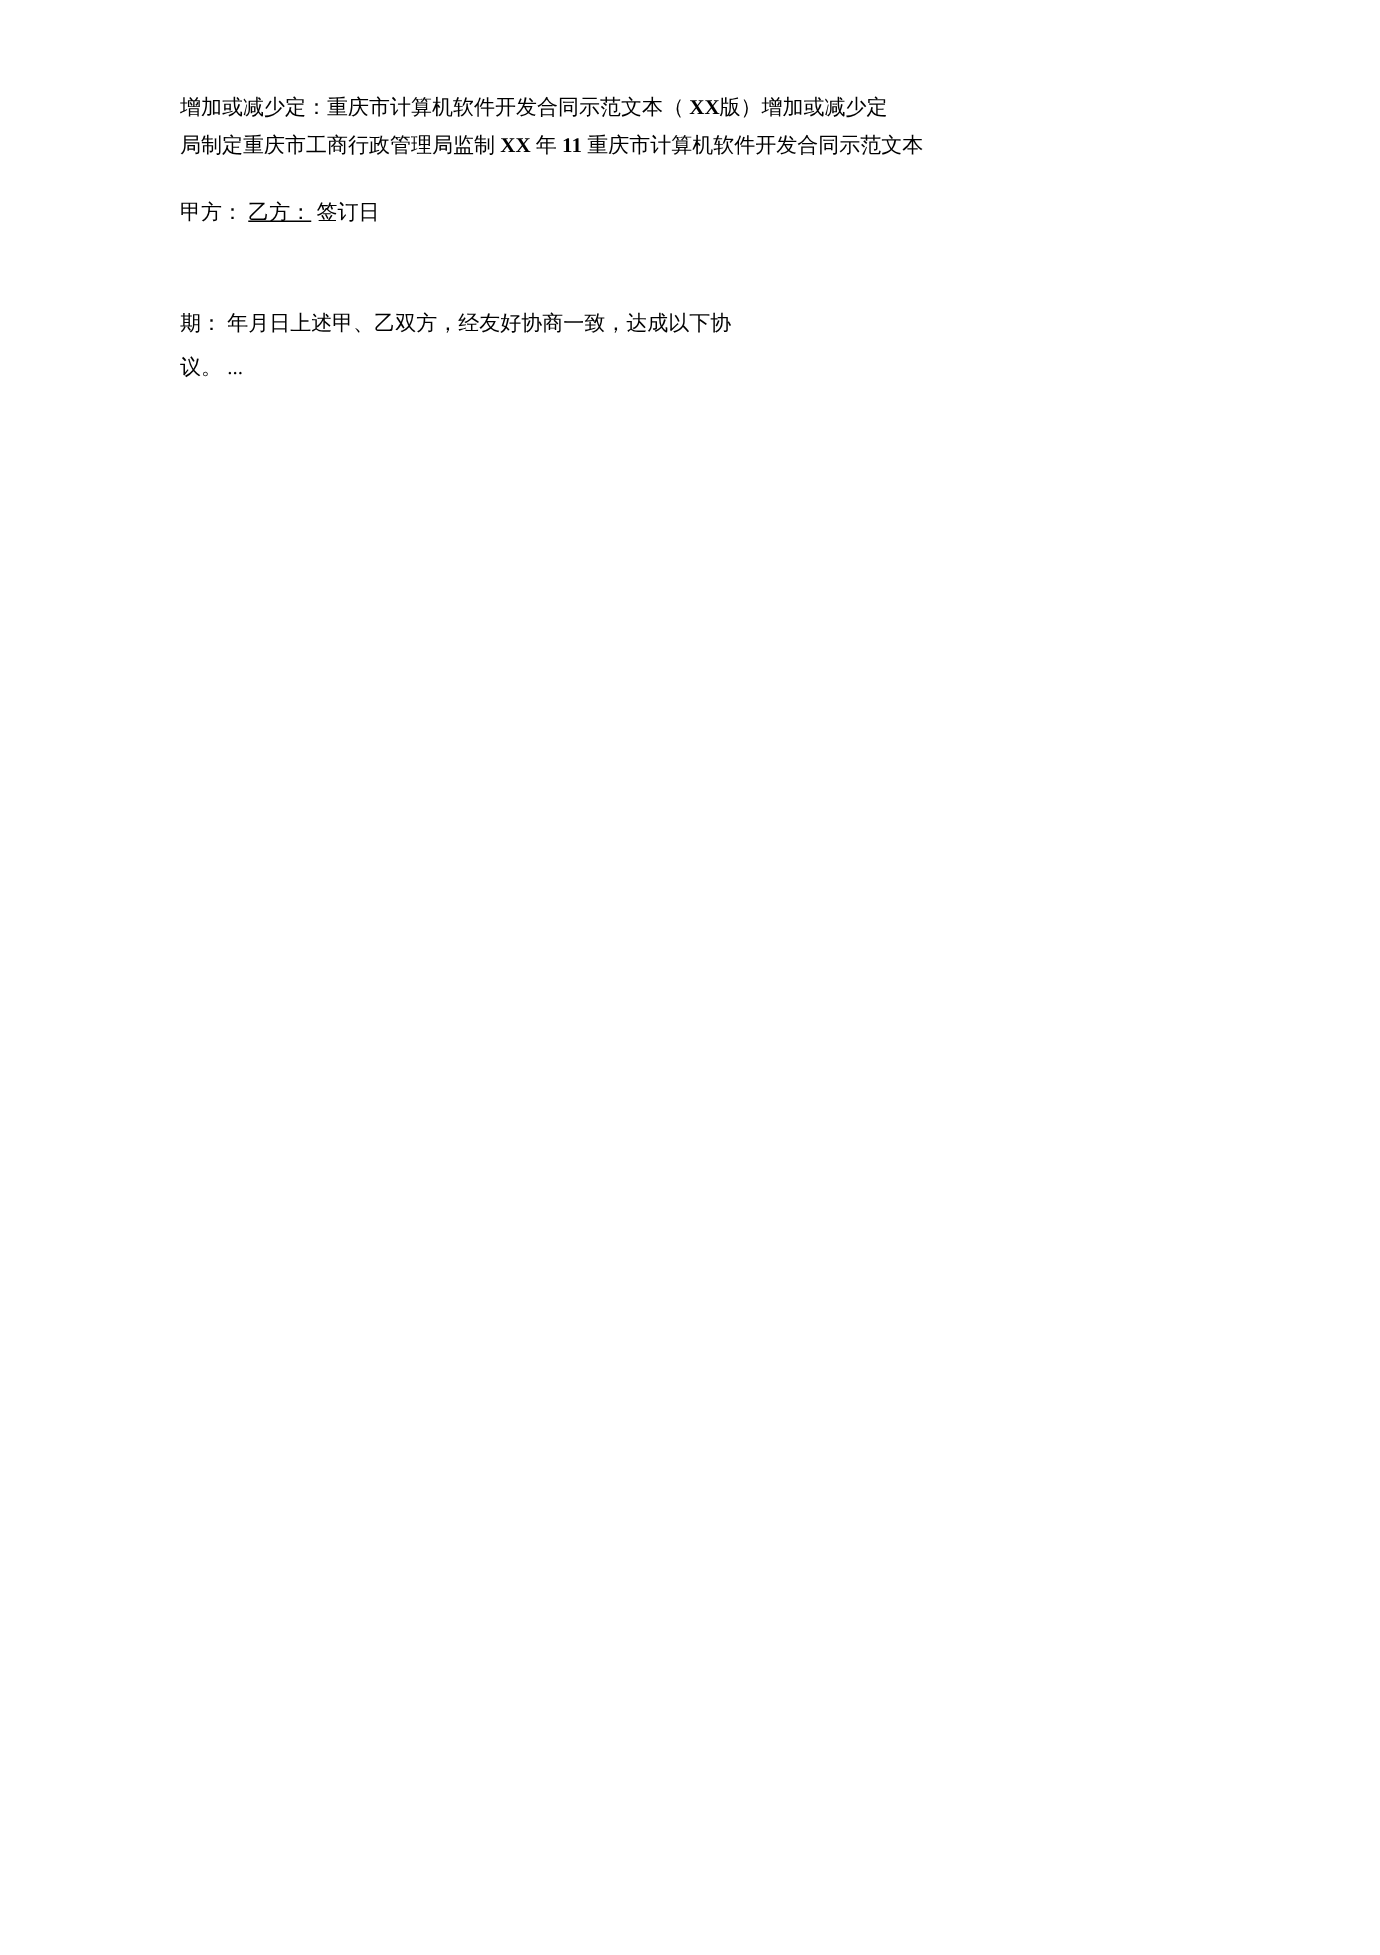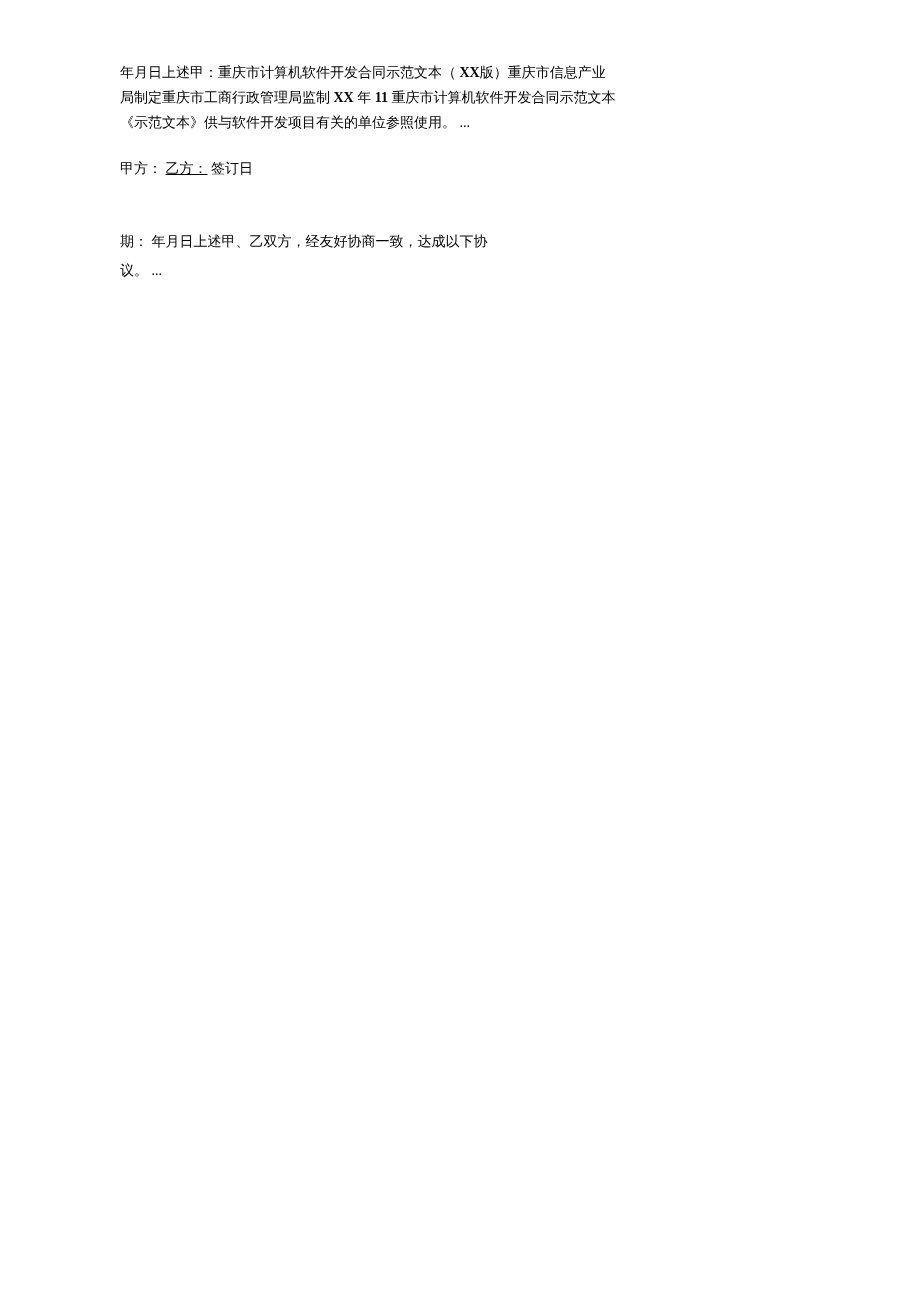--- a/index.html
+++ b/index.html
@@ -56,23 +56,22 @@
       line-height: 1.8;
     }
   </style>
 </head>
 <body>
 
 <div class="page-container">
 
 
   <div class="paragraph">
-    <span>年月日上述甲：重庆市计算机软件开发合同示范文本（</span><span class="bold"> XX</span><span>版）重庆市信息产业</span><br>
+    <span>增加或减少定：重庆市计算机软件开发合同示范文本（</span><span class="bold"> XX</span><span>版）增加或减少定</span><br>
     <span>局制定重庆市工商行政管理局监制</span><span class="bold"> XX</span><span> 年</span><span class="bold"> 11</span><span> 重庆市计算机软件开发合同示范文本</span><br>
-    <span>《示范文本》供与软件开发项目有关的单位参照使用。 ...</span>
   </div>
 
   <div class="indent-block">
     <div class="party-line">
       <span>甲方：</span>
       <span class="underline">乙方：</span>
       <span> 签订日</span>
     </div>
     <div class="date-line">
       <span>期：</span><span>    年月日上述甲、乙双方，经友好协商一致，达成以下协</span>

